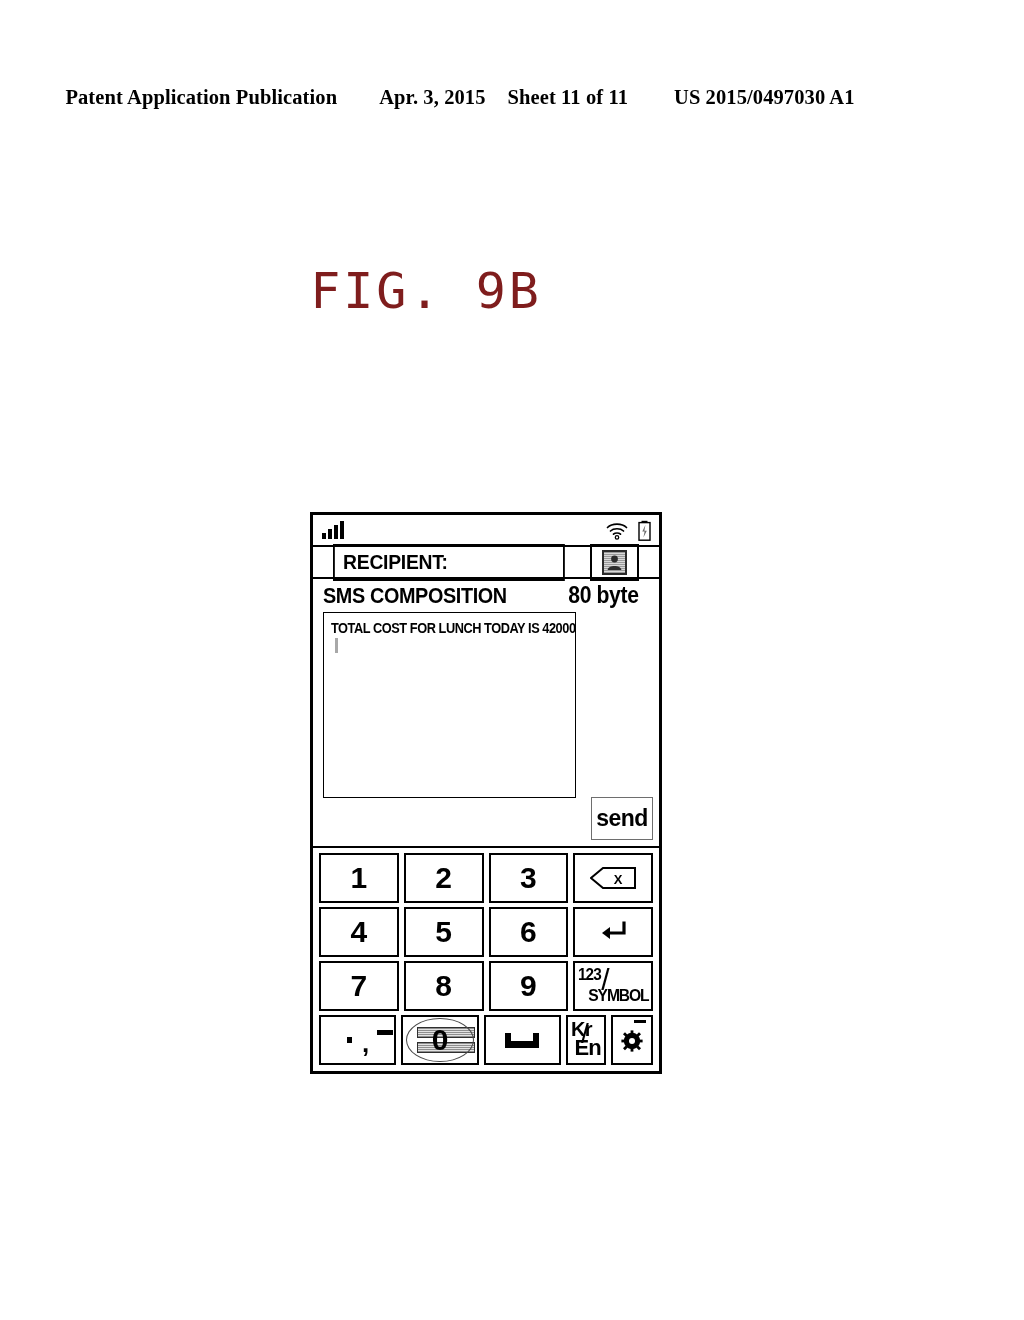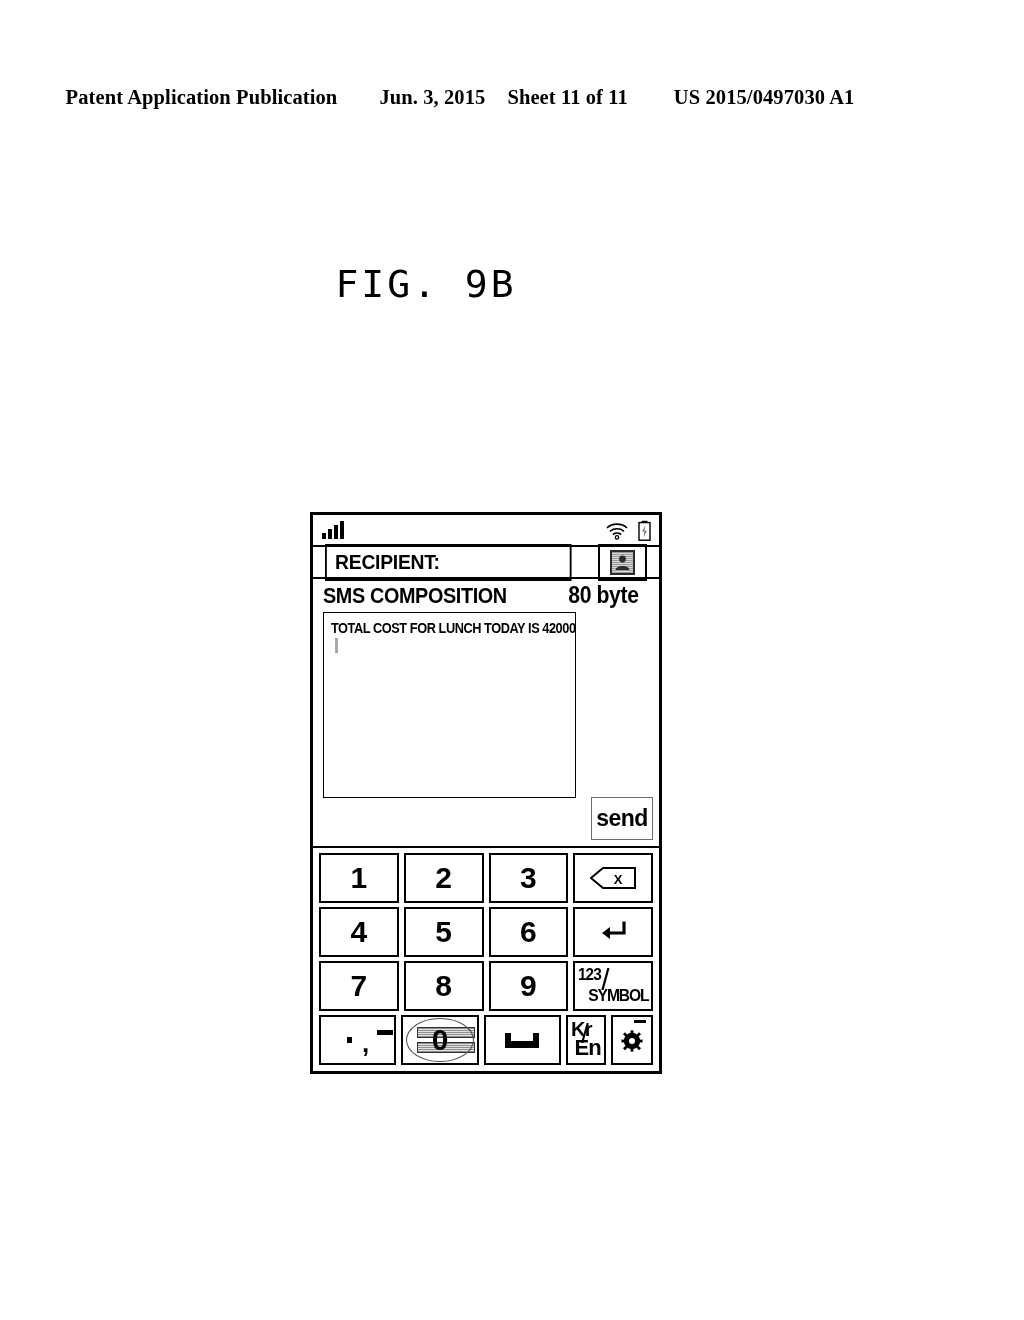--- a/index.html
+++ b/index.html
@@ -37,23 +37,23 @@
   .gap-xl { width: 46px; display: inline-block; }
 
   
   .fig-title {
     position: absolute;
     top: 262px;
     left: 0;
     width: 852px;
     text-align: center;
     font-family: "DejaVu Sans Mono", monospace;
-    font-size: 38px;
+    font-size: 50px;
     letter-spacing: 3px;
-    color: #000000;
+    color: #7f1d1d;
   }
 
   
   .device {
     position: absolute;
     left: 310px;
     top: 512px;
     width: 352px;
     height: 562px;
     border: 3px solid #000;
@@ -92,21 +92,21 @@
   .wifi-icon { width: 24px; height: 20px; margin-right: 9px; }
   .batt-icon { width: 13px; height: 21px; }
 
   
   .recipient-row {
     height: 32px;
     border-bottom: 2px solid #000;
     box-sizing: border-box;
     display: flex;
     align-items: center;
-    padding: 0 12px;
+    padding: 0 20px;
     gap: 5px;
     flex: none;
   }
   .recipient-field {
     flex: 1;
     height: 37px;
     border: 2px solid #000;
     box-sizing: border-box;
     display: flex;
     align-items: center;
@@ -405,21 +405,21 @@
   .spacer-glyph i {
     position: absolute; left: 0; bottom: 0; width: 34px; height: 7px; background: #000;
   }
 </style>
 </head>
 <body>
 
 <div class="pat-header">
   <span class="seg">Patent Application Publication</span>
   <span class="gap-lg"></span>
-  <span class="seg">Jun. 3, 2015</span>
+  <span class="seg">Apr. 3, 2015</span>
   <span class="gap-md"></span>
   <span class="seg">Sheet 11 of 11</span>
   <span class="gap-xl"></span>
   <span class="seg">US 2015/0497030 A1</span>
 </div>
 
 <div class="fig-title">FIG. 9B</div>
 
 <div class="device">
 

